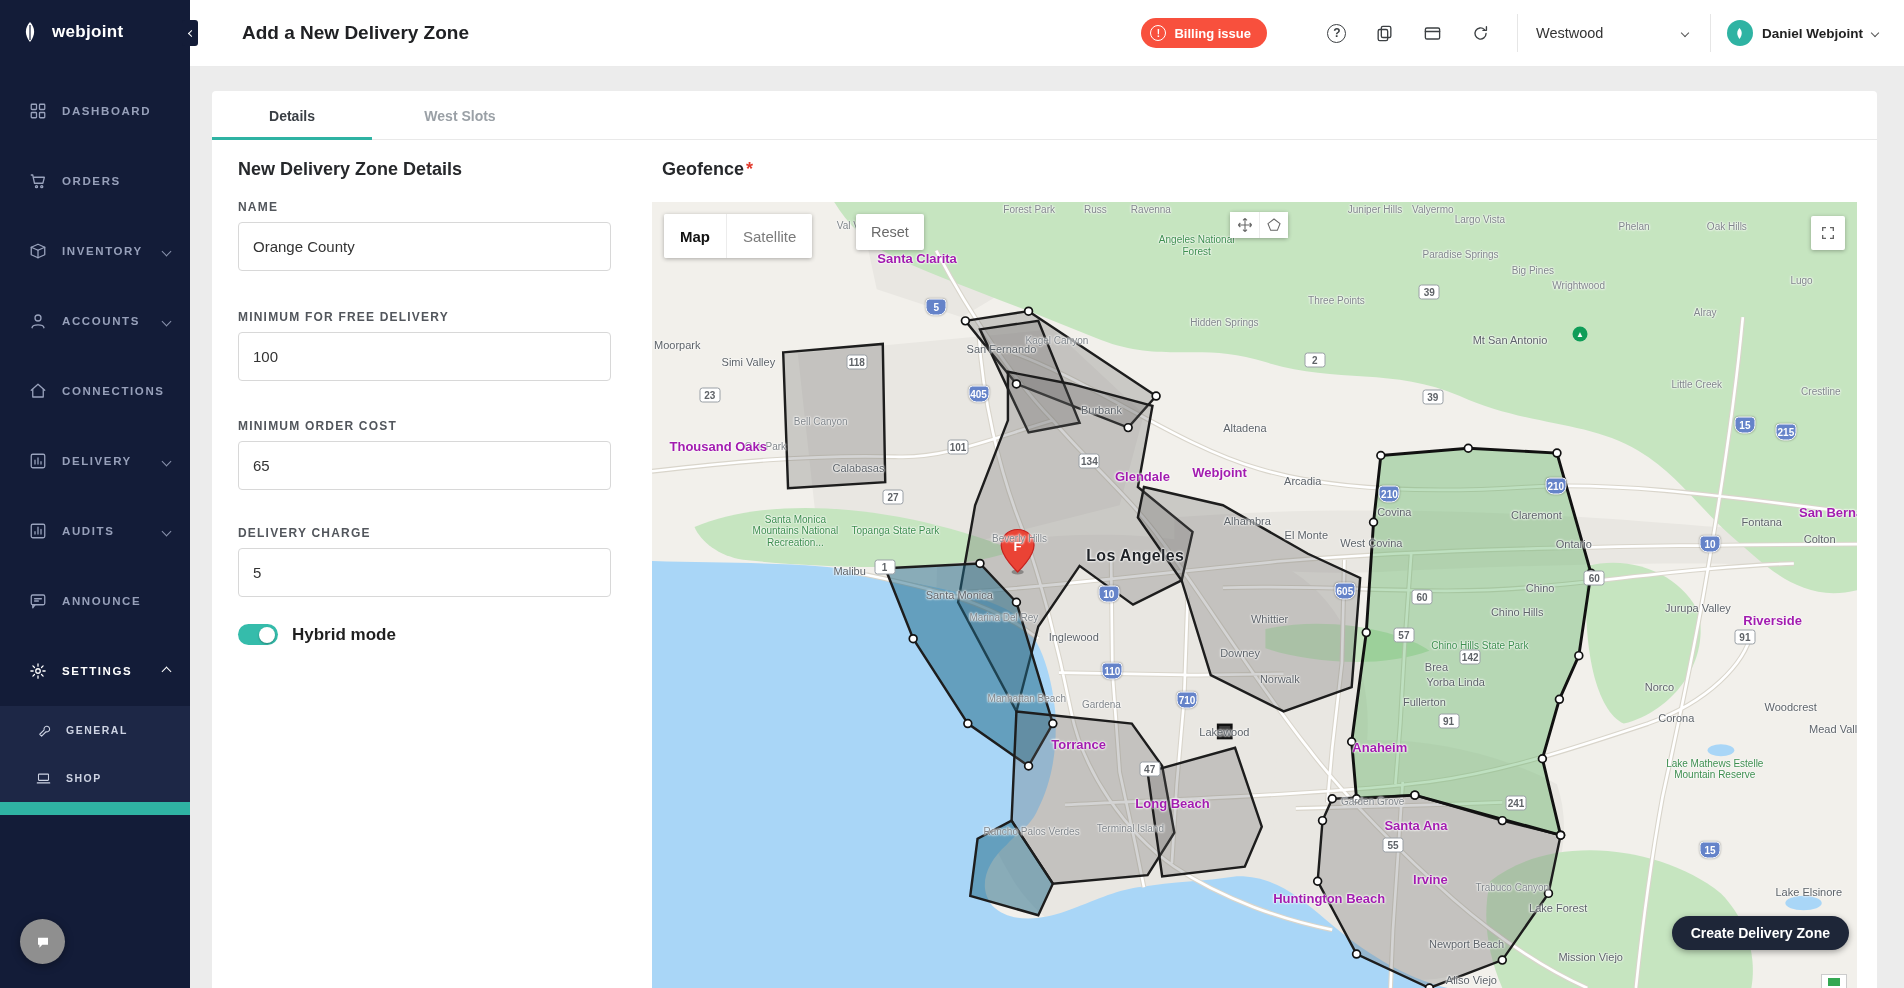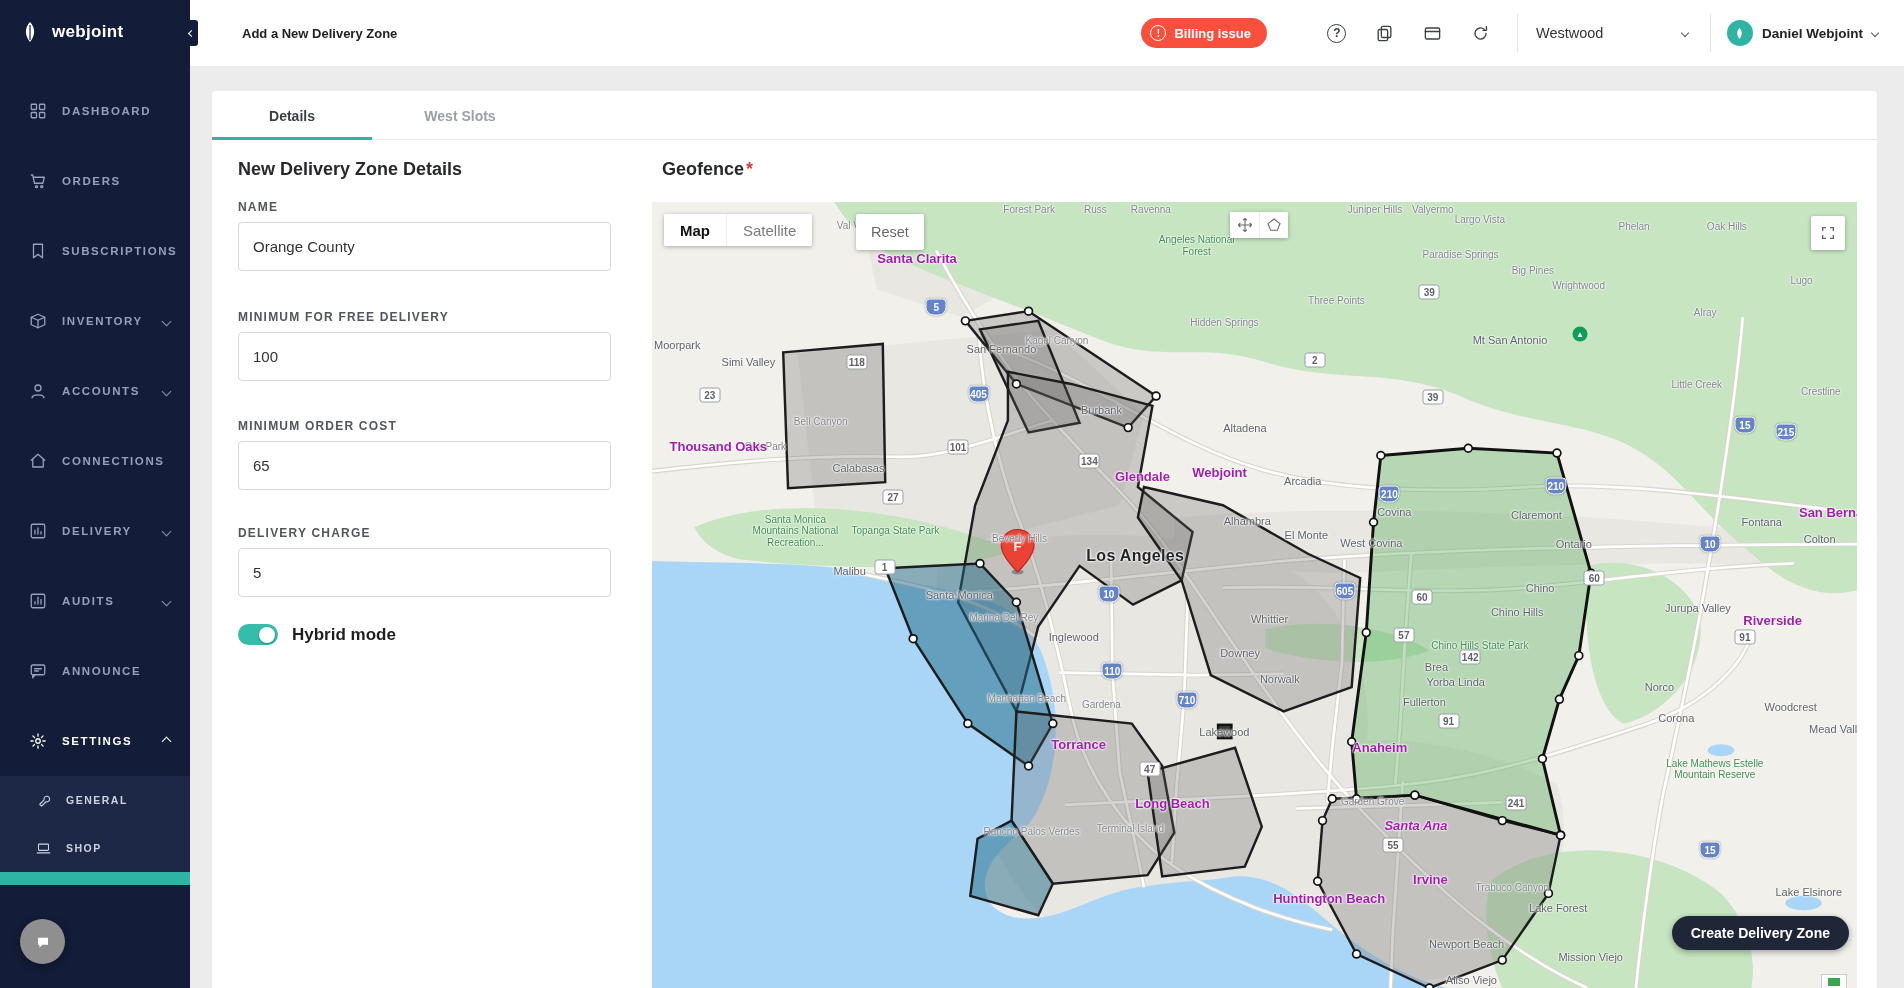--- a/index.html
+++ b/index.html
@@ -30,21 +30,21 @@
                   border-radius:3px; z-index:40; display:flex; align-items:center; justify-content:center; cursor:pointer; border:none; }
   .collapse-btn .chev { border-color:#fff; transform:rotate(135deg); width:5px; height:5px; margin-left:3px; }
 
   .chat-bubble { position:absolute; left:20px; top:919px; width:45px; height:45px; border-radius:50%;
                  background:#8f8f8f; z-index:30; display:flex; align-items:center; justify-content:center; cursor:pointer; border:none;
                  box-shadow:0 2px 8px rgba(0,0,0,.35); }
 
   
   .header { position:absolute; left:190px; top:0; right:0; height:67px; background:#fff;
             border-bottom:1px solid #ebebeb; display:flex; align-items:center; z-index:10; }
-  .page-title { margin-left:52px; font-size:13px; font-weight:600; color:#202124; }
+  .page-title { margin-left:52px; font-size:19px; font-weight:600; color:#202124; }
   .header-right { margin-left:auto; display:flex; align-items:center; padding-right:22px; }
   .billing-pill { display:flex; align-items:center; gap:8px; height:30px; border-radius:15px; background:#f8503d;
                   color:#fff; font-size:13px; font-weight:700; padding:0 16px 0 9px; border:none; cursor:pointer; margin-right:46px; }
   .billing-pill .bang { width:16px; height:16px; border:1.5px solid #fff; border-radius:50%; display:flex;
                         align-items:center; justify-content:center; font-size:10px; font-weight:700; }
   .hbtn { width:36px; height:36px; background:none; border:none; display:flex; align-items:center; justify-content:center;
           cursor:pointer; margin:0 6px; }
   .hbtn svg { stroke:#3c4043; fill:none; stroke-width:1.7; stroke-linecap:round; stroke-linejoin:round; }
   .help-circle { width:19px; height:19px; border:1.7px solid #3c4043; border-radius:50%; display:flex;
                  align-items:center; justify-content:center; font-size:12px; font-weight:700; color:#3c4043; }
@@ -91,21 +91,21 @@
   .mlabel.park { font-size:10px; color:#3d8e4f; white-space:normal; width:104px; text-align:center; line-height:1.15; }
   .mlabel.peak { width:15px; height:15px; background:#0f9d58; border-radius:50%; color:#fff; font-size:8px;
                  display:flex; align-items:center; justify-content:center; text-shadow:none; }
   .shield { position:absolute; transform:translate(-50%,-50%); font-size:10px; font-weight:700;
             display:flex; align-items:center; justify-content:center; }
   .shield.i { background:#6583c9; width:21px; height:17px; border-radius:4px 4px 8px 8px; color:#fff;
               border:1px solid #fff; box-shadow:0 0 2px rgba(0,0,0,.4); }
   .shield.s { background:#fff; border:1px solid #9aa0a6; border-radius:3px; color:#5f6368; width:21px; height:15px; }
   .vdot { fill:#fff; stroke:#111; stroke-width:1.4; }
 
-  .map-type { position:absolute; top:12px; left:12px; display:flex; height:32px; box-shadow:0 1px 4px rgba(0,0,0,.3);
+  .map-type { position:absolute; top:12px; left:12px; display:flex; height:44px; box-shadow:0 1px 4px rgba(0,0,0,.3);
               border-radius:2px; overflow:hidden; z-index:5; }
   .map-type button { border:none; background:#fff; padding:0 16px; font-size:15px; cursor:pointer;
                      font-family:"Liberation Sans",sans-serif; }
   .map-type .bmap { font-weight:700; color:#111; }
   .map-type .bsat { color:#7a7a7a; border-left:1px solid #ececec; }
   .map-reset { position:absolute; top:12px; left:204px; height:36px; padding:0 15px; background:#fff; border:none;
                font-size:14.5px; color:#6a6a6a; box-shadow:0 1px 4px rgba(0,0,0,.3); border-radius:2px; cursor:pointer; z-index:5;
                font-family:"Liberation Sans",sans-serif; }
   .draw-tools { position:absolute; top:10px; left:578px; display:flex; background:#fff; border-radius:3px;
                 box-shadow:0 1px 4px rgba(0,0,0,.3); z-index:5; }
@@ -149,28 +149,20 @@
     </div>
     <div class="nav-item">
       <span class="nicon">
           <svg width="18" height="18" viewBox="0 0 24 24">
             <path d="M3 4h2l2.3 11h11.2l2-8H7"></path>
             <circle cx="10" cy="19.5" r="1.4"></circle>
             <circle cx="17" cy="19.5" r="1.4"></circle>
           </svg>
         </span>
       <span class="nlabel">ORDERS</span>
-    </div>
-    <div class="nav-item">
-      <span class="nicon">
-          <svg width="18" height="18" viewBox="0 0 24 24">
-            <path d="M6 3h12v18l-6-4.5L6 21z"></path>
-          </svg>
-        </span>
-      <span class="nlabel">SUBSCRIPTIONS</span>
     </div>
     <div class="nav-item">
       <span class="nicon">
           <svg width="18" height="18" viewBox="0 0 24 24">
             <path d="M3 7l9-4 9 4v10l-9 4-9-4z"></path>
             <path d="M3 7l9 4 9-4"></path>
             <path d="M12 11v10"></path>
           </svg>
         </span>
       <span class="nlabel">INVENTORY</span>
@@ -497,21 +489,21 @@
         <span class="mlabel" style="left: 68%; top: 99%;">Aliso Viejo</span>
         <span class="mlabel big" style="left: 22%; top: 7.1%;">Santa Clarita</span>
         <span class="mlabel big" style="left: 5.5%; top: 31%;">Thousand Oaks</span>
         <span class="mlabel big" style="left: 40.7%; top: 34.9%;">Glendale</span>
         <span class="mlabel big" style="left: 47.1%; top: 34.4%;">Webjoint</span>
         <span class="mlabel big" style="left: 99.2%; top: 39.4%;">San Bernardino</span>
         <span class="mlabel big" style="left: 93%; top: 53.2%;">Riverside</span>
         <span class="mlabel big" style="left: 35.4%; top: 69%;">Torrance</span>
         <span class="mlabel big" style="left: 60.4%; top: 69.3%;">Anaheim</span>
         <span class="mlabel big" style="left: 43.2%; top: 76.4%;">Long Beach</span>
-        <span class="mlabel big" style="left: 63.4%; top: 79.2%; font-style: italic;">Santa Ana</span>
+        <span class="mlabel big" style="left: 63.4%; top: 79.2%;">Santa Ana</span>
         <span class="mlabel big" style="left: 64.6%; top: 86.1%;">Irvine</span>
         <span class="mlabel big" style="left: 56.2%; top: 88.6%;">Huntington Beach</span>
         <span class="mlabel big2" style="left: 40.1%; top: 45.1%;">Los Angeles</span>
         <span class="mlabel park" style="left: 45.2%; top: 5.5%;">Angeles National Forest</span>
         <span class="mlabel park" style="left: 11.9%; top: 41.8%;">Santa Monica Mountains National Recreation...</span>
         <span class="mlabel park" style="left: 20.2%; top: 41.8%;">Topanga State Park</span>
         <span class="mlabel park" style="left: 68.7%; top: 56.5%;">Chino Hills State Park</span>
         <span class="mlabel park" style="left: 88.2%; top: 72.1%;">Lake Mathews Estelle Mountain Reserve</span>
         <span class="mlabel peak" style="left: 77%; top: 16.8%;">▲</span>
         <span class="shield i" style="left: 23.6%; top: 13.3%;">5</span>

